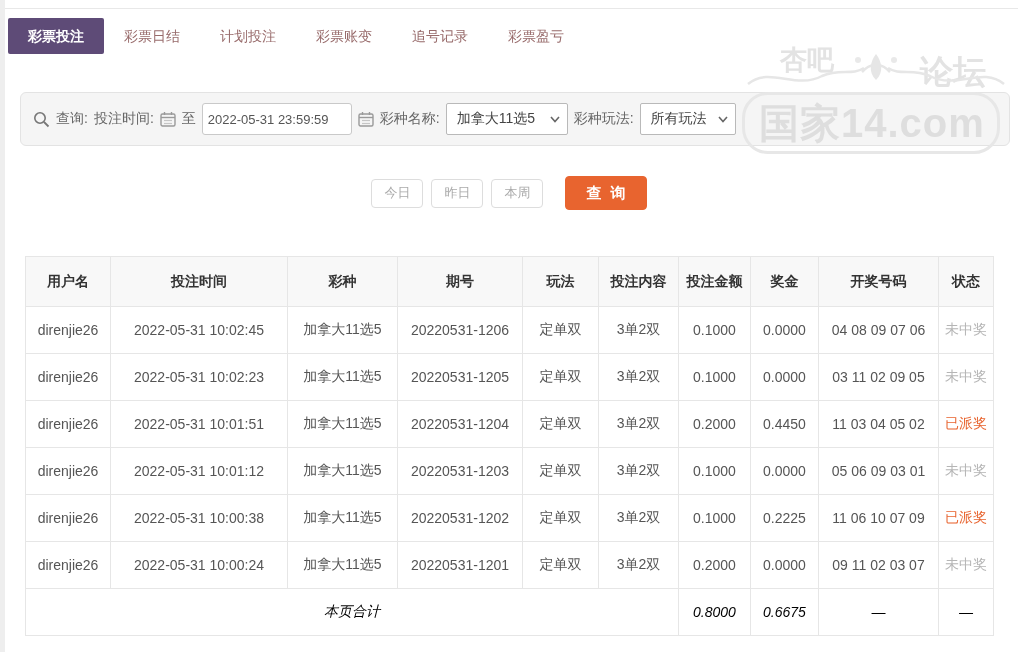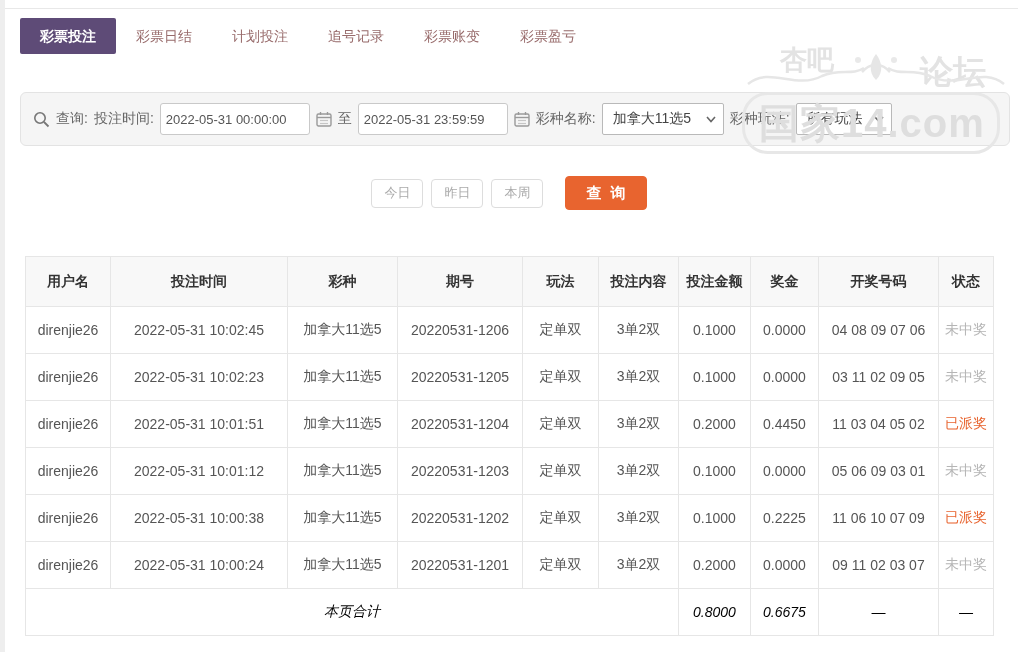--- a/index.html
+++ b/index.html
@@ -6,21 +6,21 @@
   body{
     width:1018px;height:652px;overflow:hidden;position:relative;
     background:#ffffff;
     font-family:"Liberation Sans","DejaVu Sans",sans-serif;
     color:#555;
   }
   .top-line{position:absolute;top:8px;left:0;right:0;height:1px;background:#e8e8e8;}
   .left-strip{position:absolute;top:0;left:0;bottom:0;width:5px;background:#eeeeee;}
 
   
-  .tab-bar{display:flex;align-items:flex-end;margin:18px 0 0 20px;height:36px;}
+  .tab-bar{display:flex;align-items:flex-end;margin:18px 0 0 8px;height:36px;}
   .tab{padding:0 20px;height:36px;line-height:36px;font-size:14px;color:#986b6b;cursor:pointer;white-space:nowrap;}
   .tab.active{background:#5e4b77;color:#ffffff;border-radius:2px;font-weight:bold;}
 
   
   .filter-bar{
     position:relative;margin:38px 8px 0 20px;height:54px;
     background:#f5f5f5;border:1px solid #e3e3e3;border-radius:6px;
     display:flex;align-items:center;padding:0 12px;gap:6px;
     font-size:14px;color:#666;box-sizing:border-box;
   }
@@ -94,35 +94,34 @@
 </head>
 <body>
 
 <div class="top-line"></div>
 <div class="left-strip"></div>
 
 <div class="tab-bar">
     <div class="tab active">彩票投注</div>
     <div class="tab">彩票日结</div>
     <div class="tab">计划投注</div>
+    <div class="tab">彩票账变</div>
     <div class="tab">追号记录</div>
-    <div class="tab">彩票账变</div>
     <div class="tab">彩票盈亏</div>
   </div>
 
 <div class="filter-bar">
   <span class="icon-wrap">
     <svg width="17" height="17" viewBox="0 0 17 17">
         <circle cx="7" cy="7" r="5.2" fill="none" stroke="#777" stroke-width="1.6"></circle>
         <line x1="11" y1="11" x2="15.5" y2="15.5" stroke="#777" stroke-width="1.8"></line>
       </svg>
   </span>
   <span class="flabel">查询:</span>
   <span class="flabel">投注时间:</span>
-  <input class="time-input" value="2022-05-31 00:00:00" style="">
   <span class="icon-wrap">
     <svg width="16" height="16" viewBox="0 0 16 16">
         <rect x="1" y="3" width="14" height="12" rx="1.5" fill="none" stroke="#9a9a9a" stroke-width="1.4"></rect>
         <line x1="1" y1="6.5" x2="15" y2="6.5" stroke="#9a9a9a" stroke-width="1.4"></line>
         <line x1="4.5" y1="1" x2="4.5" y2="4" stroke="#9a9a9a" stroke-width="1.4"></line>
         <line x1="11.5" y1="1" x2="11.5" y2="4" stroke="#9a9a9a" stroke-width="1.4"></line>
         <line x1="4" y1="9.5" x2="12" y2="9.5" stroke="#c6c6c6" stroke-width="1.2"></line>
         <line x1="4" y1="12.5" x2="12" y2="12.5" stroke="#c6c6c6" stroke-width="1.2"></line>
       </svg>
   </span>

